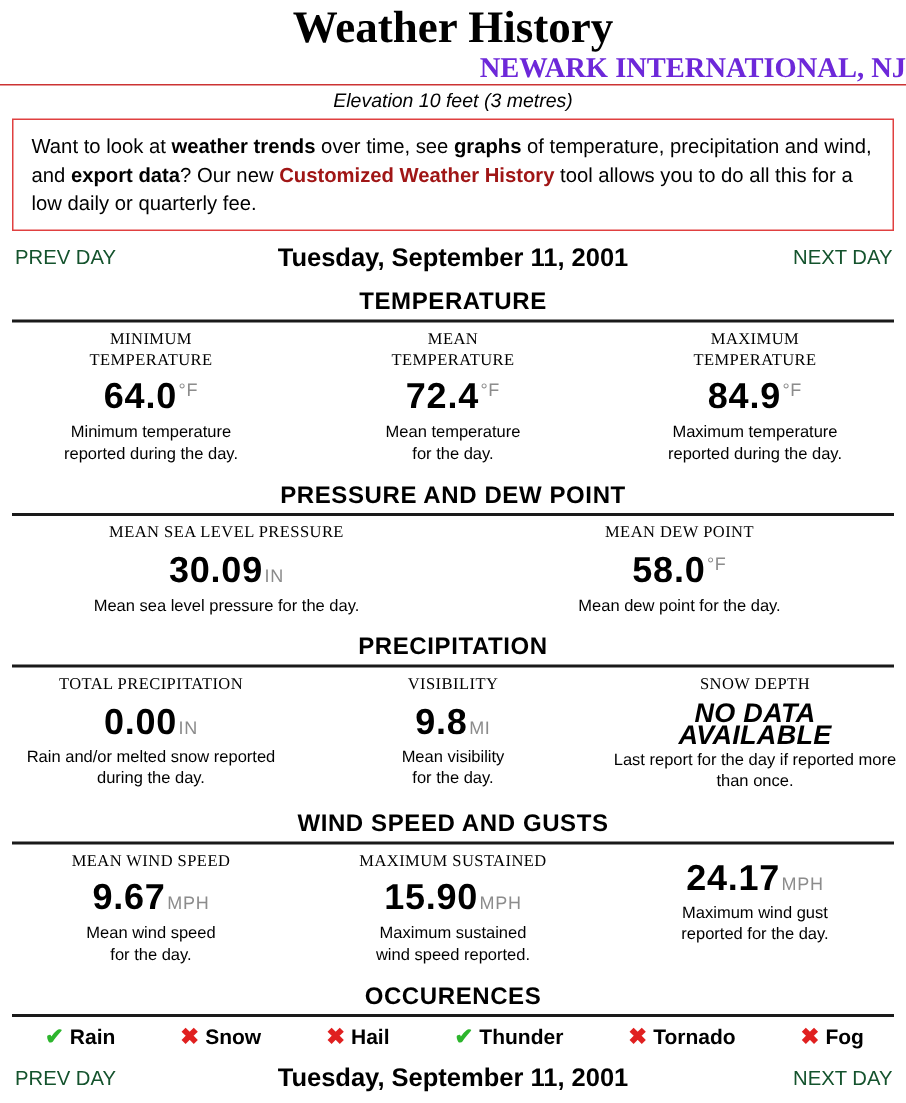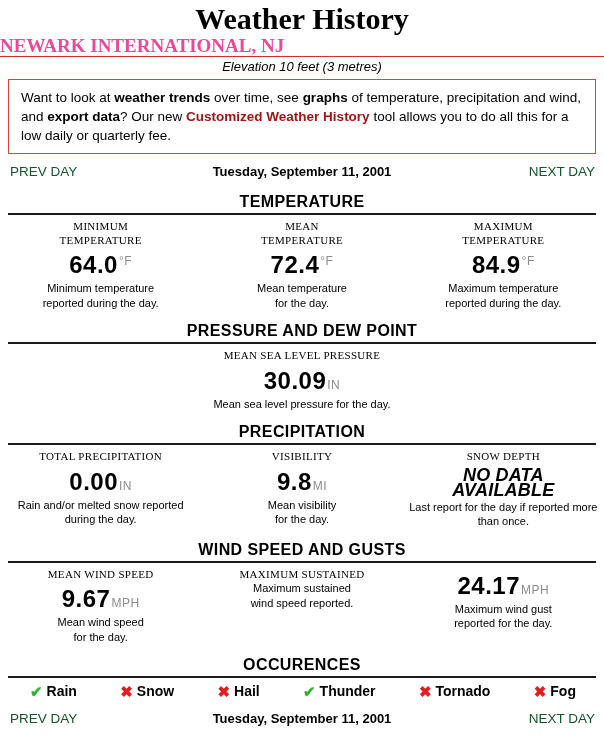--- a/index.html
+++ b/index.html
@@ -10,43 +10,43 @@
     font-family: "Liberation Sans", sans-serif;
   }
   .page-title {
     font-family: "Liberation Serif", serif;
     color: #000000; font-weight: bold;
     font-size: 30px; line-height: 33px;
     text-align: center; margin: 2px 0 0;
   }
   .station {
     font-family: "Liberation Serif", serif;
-    color: #ec4899; font-weight: bold;
+    color: #6d28d9; font-weight: bold;
     font-size: 19px; line-height: 20px;
-    text-align: left; margin-top: 1px;
+    text-align: right; margin-top: 1px;
   }
   .red-rule { border: none; border-top: 1px solid #cc3333; margin: 0; }
   .elevation {
     font-style: italic; font-size: 13px; line-height: 16px;
     text-align: center; margin: 2px 0 4px;
   }
   .promo {
     border: 1.5px solid #e04040; margin: 0 8px;
     padding: 8px 12px; font-size: 13.5px; line-height: 19px;
   }
   .nav-row { position: relative; height: 24px; margin-top: 6px; }
   .nav-row.bottom { margin-top: 4px; }
   .nav-link {
     position: absolute; top: 4px; color: #14532d;
     font-size: 13.5px; text-decoration: none; cursor: pointer;
   }
   .nav-prev { left: 10px; }
   .nav-next { right: 9px; }
   .nav-date {
-    text-align: center; font-weight: bold; font-size: 13px; line-height: 24px;
+    text-align: center; font-weight: bold; font-size: 17px; line-height: 24px;
   }
   .section-title {
     text-align: center; font-weight: bold; font-size: 16px;
     line-height: 19px; margin-top: 8px; letter-spacing: 0.4px;
   }
   .black-rule { border: none; border-top: 2px solid #1a1a1a; margin: 2px 8px 0; }
   .cells { display: flex; }
   .cell { flex: 1; text-align: center; padding: 5px 6px 3px; }
   .cell-label {
     font-size: 11px; line-height: 13.5px; white-space: pre-line;
@@ -117,20 +117,25 @@
 
 <div>
   <div class="section-title">PRESSURE AND DEW POINT</div>
   <hr class="black-rule">
   <div class="cells">
     <div class="cell">
       <div class="cell-label">MEAN SEA LEVEL PRESSURE</div>
       <div class="value-line"><span class="value-num">30.09</span><span class="unit">IN</span></div>
       <div class="cell-desc">Mean sea level pressure for the day.</div>
     </div>
+    <div class="cell">
+      <div class="cell-label">MEAN DEW POINT</div>
+      <div class="value-line"><span class="value-num">58.0</span><span class="unit sup">°F</span></div>
+      <div class="cell-desc">Mean dew point for the day.</div>
+    </div>
   </div>
 </div>
 
 <div>
   <div class="section-title">PRECIPITATION</div>
   <hr class="black-rule">
   <div class="cells">
     <div class="cell">
       <div class="cell-label">TOTAL PRECIPITATION</div>
       <div class="value-line"><span class="value-num">0.00</span><span class="unit">IN</span></div>
@@ -158,20 +163,21 @@
   <hr class="black-rule">
   <div class="cells">
     <div class="cell">
       <div class="cell-label">MEAN WIND SPEED</div>
       <div class="value-line"><span class="value-num">9.67</span><span class="unit">MPH</span></div>
       <div class="cell-desc">Mean wind speed
 for the day.</div>
     </div>
     <div class="cell">
       <div class="cell-label">MAXIMUM SUSTAINED</div>
+      <div class="value-line"><span class="value-num">15.90</span><span class="unit">MPH</span></div>
       <div class="cell-desc">Maximum sustained
 wind speed reported.</div>
     </div>
     <div class="cell">
       <div class="value-line"><span class="value-num">24.17</span><span class="unit">MPH</span></div>
       <div class="cell-desc">Maximum wind gust
 reported for the day.</div>
     </div>
   </div>
 </div>

